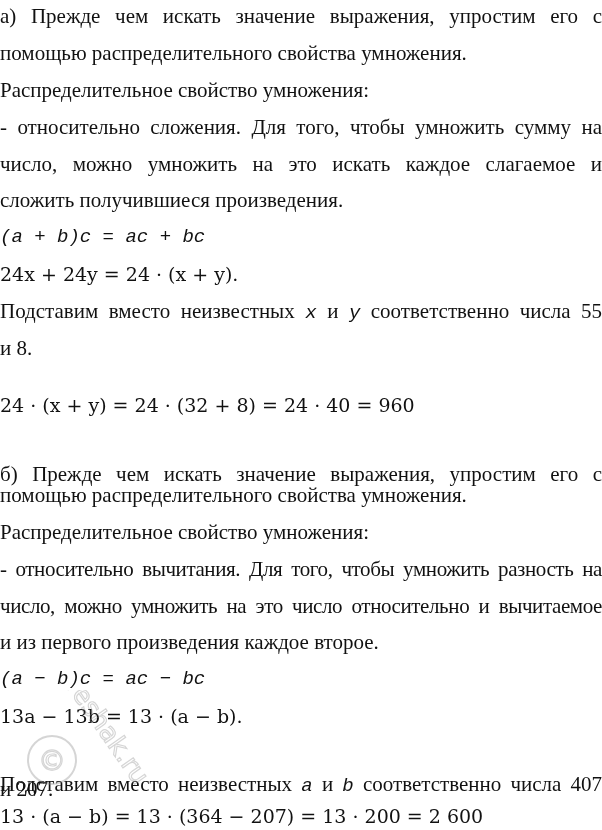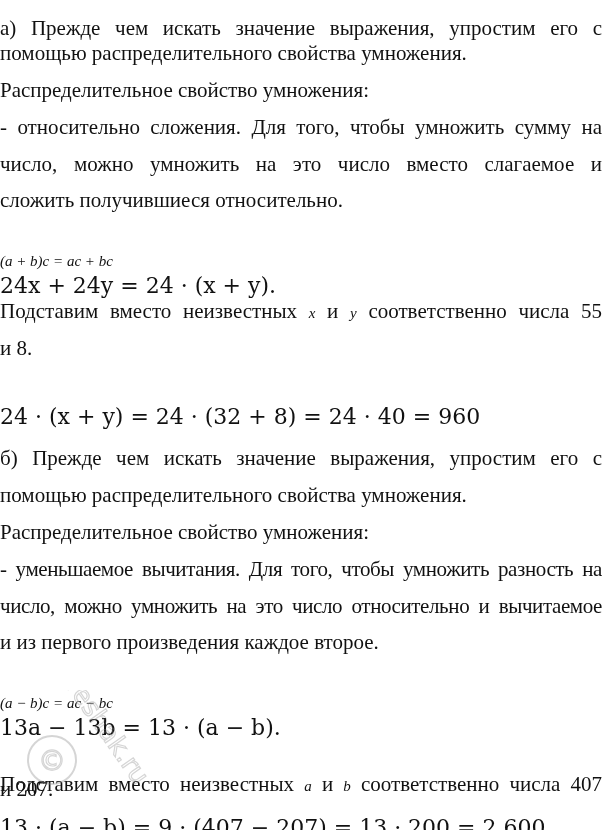--- a/index.html
+++ b/index.html
@@ -5,68 +5,68 @@
   html, body { margin: 0; padding: 0; background: #ffffff; }
   body {
     width: 602px; height: 830px; overflow: hidden; position: relative;
     font-family: "Liberation Serif", serif; color: #111; font-size: 21px;
   }
   .line {
     position: absolute; left: 0; width: 602px; white-space: nowrap;
     line-height: 24px; height: 24px;
   }
   .justify { text-align: justify; text-align-last: justify; }
-  .math { font-family: "DejaVu Serif", serif; font-size: 22px; margin-top: 12px; }
-  .m { font-style: italic; font-family: Liberation Serif, serif; font-size: 15px; margin-top: 24px; }
+  .math { font-family: "DejaVu Serif", serif; font-size: 19px; }
+  .m { font-style: italic; font-family: Liberation Mono, monospace; font-size: 19px; }
   .watermark {
     position: absolute; left: 12px; top: 690px; width: 150px; height: 120px;
     pointer-events: none; opacity: 0.35;
   }
 </style>
 </head>
 <body>
 
 <div>
-  <div class="line justify" style="top:16px">а) Прежде чем искать значение выражения, упростим его с</div>
+  <div class="line justify" style="top:4px">а) Прежде чем искать значение выражения, упростим его с</div>
   <div class="line" style="top:41px">помощью распределительного свойства умножения.</div>
   <div class="line" style="top:78px">Распределительное свойство умножения:</div>
   <div class="line justify" style="top:115px">- относительно сложения. Для того, чтобы умножить сумму на</div>
-  <div class="line justify" style="top:152px">число, можно умножить на это число вместо слагаемое и</div>
-  <div class="line" style="top:188px">сложить получившиеся относительно.</div>
+  <div class="line justify" style="top:152px">число, можно умножить на это искать каждое слагаемое и</div>
+  <div class="line" style="top:188px">сложить получившиеся произведения.</div>
   <div class="line m" style="top:225px">(a + b)c = ac + bc</div>
   <div class="line math" style="top:262px">24x + 24y = 24 · (x + y).</div>
   <div class="line justify" style="top:299px">
     <span>Подставим вместо неизвестных</span>
     <span class="m">x</span>
     <span>и</span>
     <span class="m">y</span>
     <span>соответственно числа 55</span>
   </div>
   <div class="line" style="top:336px">и 8.</div>
   <div class="line math" style="top:393px">24 · (x + y) = 24 · (32 + 8) = 24 · 40 = 960</div>
 </div>
 
 <div>
-  <div class="line justify" style="top:446px">б) Прежде чем искать значение выражения, упростим его с</div>
+  <div class="line justify" style="top:462px">б) Прежде чем искать значение выражения, упростим его с</div>
   <div class="line" style="top:483px">помощью распределительного свойства умножения.</div>
   <div class="line" style="top:520px">Распределительное свойство умножения:</div>
-  <div class="line justify" style="top:557px;letter-spacing:-0.4px">- уменьшаемое вычитания. Для того, чтобы умножить разность на</div>
+  <div class="line justify" style="top:557px;letter-spacing:-0.4px">- относительно вычитания. Для того, чтобы умножить разность на</div>
   <div class="line justify" style="top:594px;letter-spacing:-0.4px">число, можно умножить на это число относительно и вычитаемое</div>
   <div class="line" style="top:630px">и из первого произведения каждое второе.</div>
   <div class="line m" style="top:667px">(a − b)c = ac − bc</div>
   <div class="line math" style="top:704px">13a − 13b = 13 · (a − b).</div>
   <div class="line justify" style="top:772px">
     <span>Подставим вместо неизвестных</span>
     <span class="m">a</span>
     <span>и</span>
     <span class="m">b</span>
     <span>соответственно числа 407</span>
   </div>
   <div class="line" style="top:777px">и 207.</div>
-  <div class="line math" style="top:804px">13 · (a − b) = 9 · (407 − 207) = 13 · 200 = 2 600</div>
+  <div class="line math" style="top:804px">13 · (a − b) = 13 · (364 − 207) = 13 · 200 = 2 600</div>
 </div>
 
 <div class="watermark">
   <svg width="150" height="120" viewBox="0 0 150 120">
     <circle cx="40" cy="70" r="24" fill="none" stroke="#888" stroke-width="2"></circle>
     <text x="40" y="80" text-anchor="middle" font-size="28" fill="none" stroke="#888" stroke-width="1.2" font-family="DejaVu Sans, sans-serif">©</text>
     <text x="20" y="20" font-size="26" fill="none" stroke="#888" stroke-width="1.2" font-family="DejaVu Sans, sans-serif" transform="rotate(55 60 40)">reshak.ru</text>
   </svg>
 </div>
 

